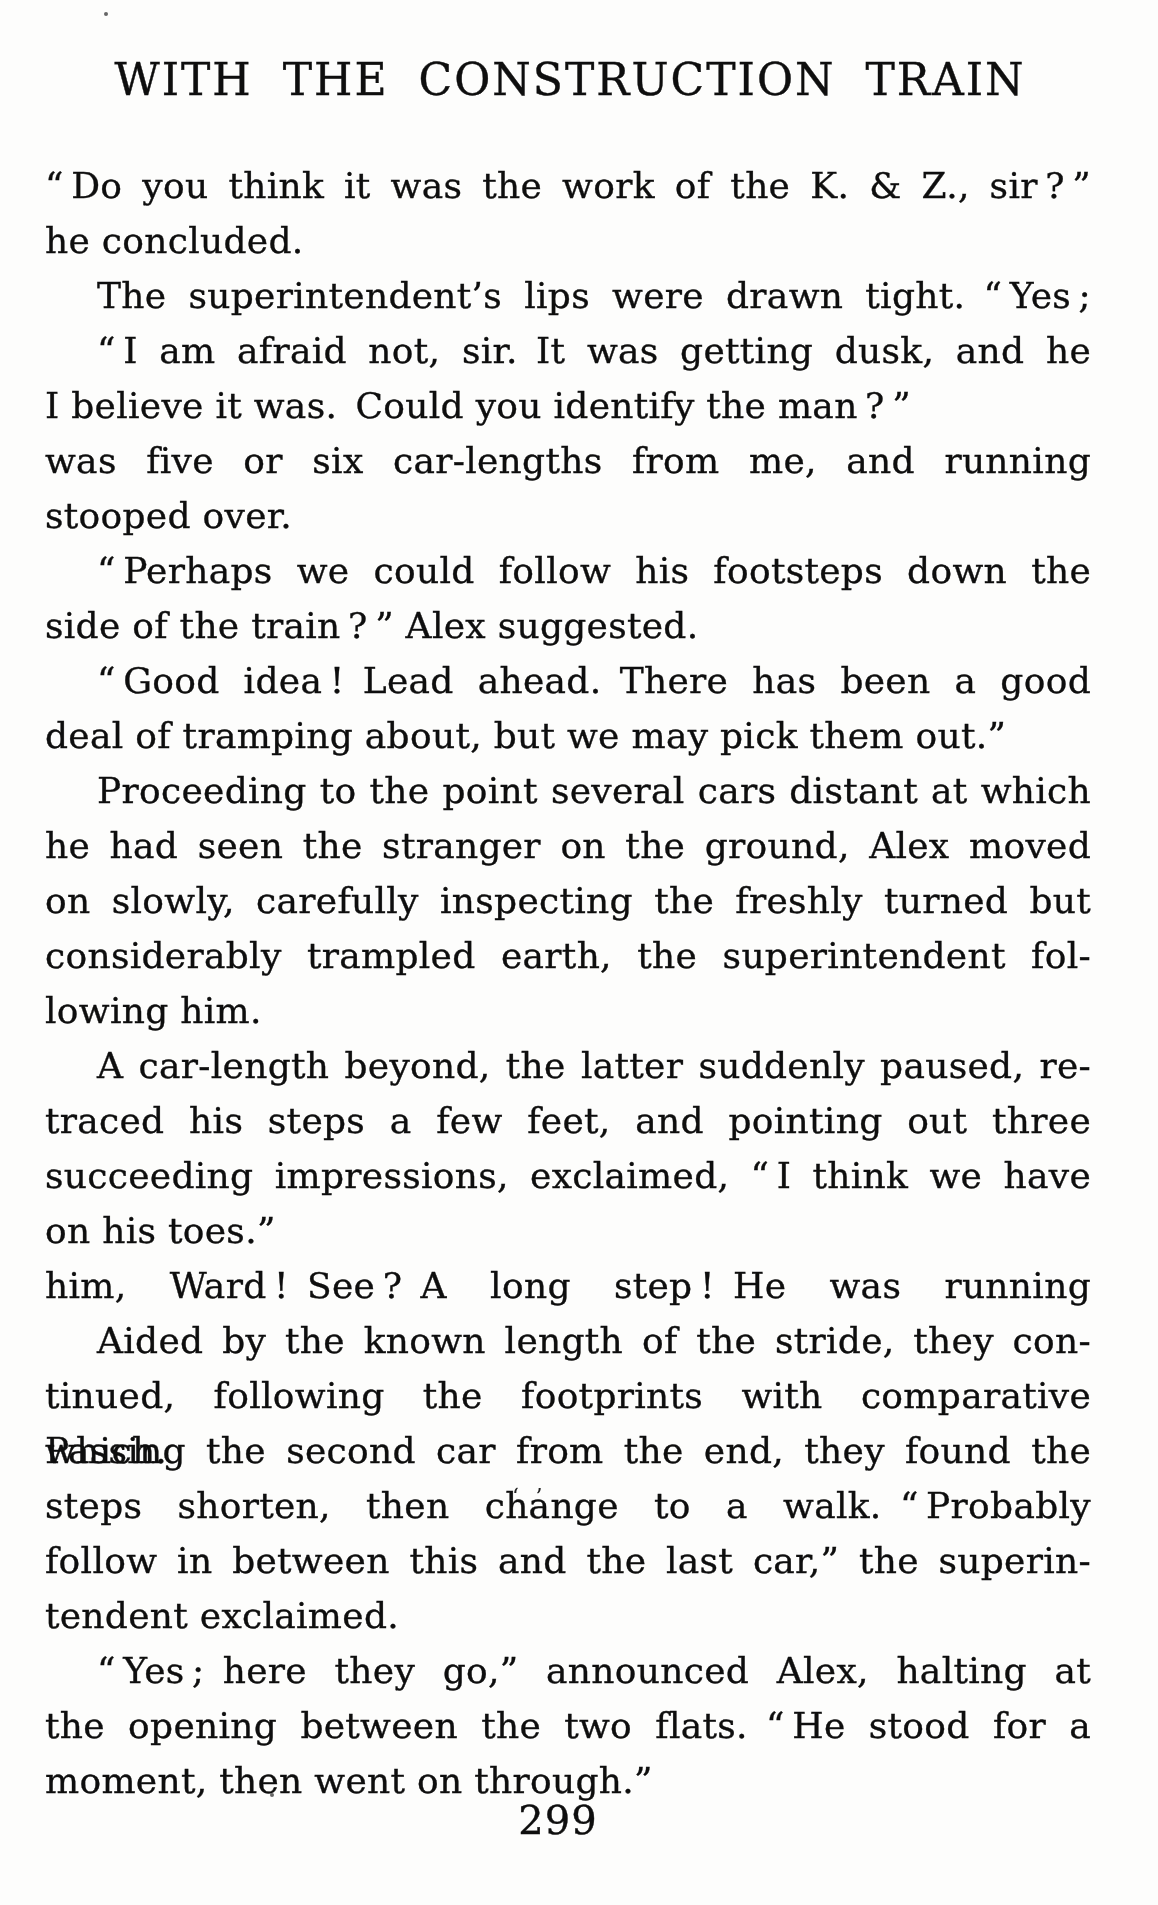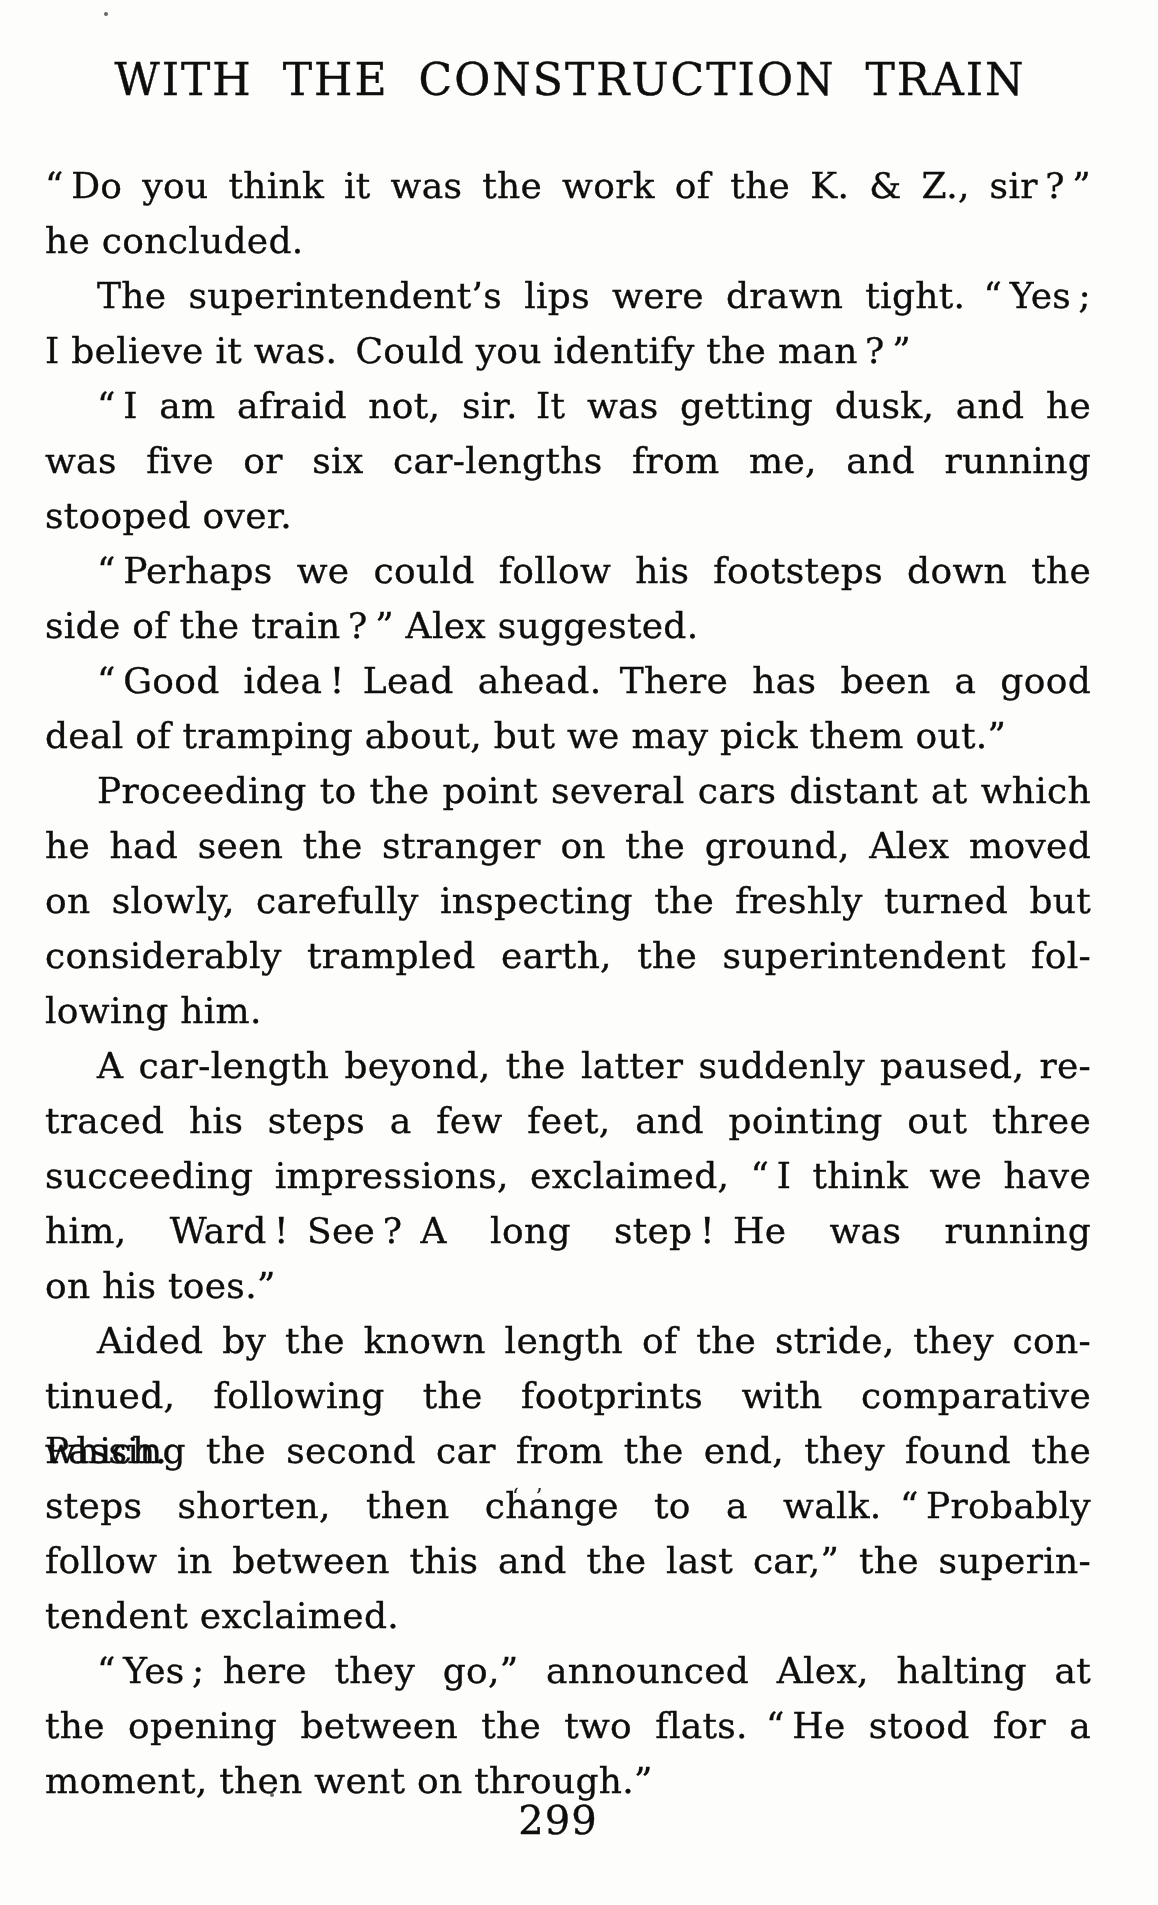--- a/index.html
+++ b/index.html
@@ -72,38 +72,38 @@
 </head>
 <body>
 
 <div class="page">
   <div class="running-head">WITH THE CONSTRUCTION TRAIN</div>
 
   <div class="body-text" id="body-text">
       <div class="line j">“ Do you think it was the work of the K. &amp; Z., sir ? ”</div>
       <div class="line">he concluded.</div>
       <div class="line j ind">The superintendent’s lips were drawn tight. “ Yes ;</div>
+      <div class="line j ind">“ I am afraid not, sir. It was getting dusk, and he</div>
       <div class="line">I believe it was. Could you identify the man ? ”</div>
-      <div class="line j ind">“ I am afraid not, sir. It was getting dusk, and he</div>
       <div class="line j">was five or six car-lengths from me, and running</div>
       <div class="line">stooped over.</div>
       <div class="line j ind">“ Perhaps we could follow his footsteps down the</div>
       <div class="line">side of the train ? ” Alex suggested.</div>
       <div class="line j ind">“ Good idea ! Lead ahead. There has been a good</div>
       <div class="line">deal of tramping about, but we may pick them out.”</div>
       <div class="line j ind">Proceeding to the point several cars distant at which</div>
       <div class="line j">he had seen the stranger on the ground, Alex moved</div>
       <div class="line j">on slowly, carefully inspecting the freshly turned but</div>
       <div class="line j">considerably trampled earth, the superintendent fol-</div>
       <div class="line">lowing him.</div>
       <div class="line j ind">A car-length beyond, the latter suddenly paused, re-</div>
       <div class="line j">traced his steps a few feet, and pointing out three</div>
       <div class="line j">succeeding impressions, exclaimed, “ I think we have</div>
+      <div class="line">on his toes.”</div>
       <div class="line j">him, Ward ! See ? A long step ! He was running</div>
-      <div class="line">on his toes.”</div>
       <div class="line j ind">Aided by the known length of the stride, they con-</div>
       <div class="line j">tinued, following the footprints with comparative which.</div>
       <div class="line j">Passing the second car from the end, they found the</div>
       <div class="line j">steps shorten, then change to a walk. “ Probably</div>
       <div class="line j">follow in between this and the last car,” the superin-</div>
       <div class="line">tendent exclaimed.</div>
       <div class="line j ind">“ Yes ; here they go,” announced Alex, halting at</div>
       <div class="line j">the opening between the two flats. “ He stood for a</div>
       <div class="line">moment, then went on through.”</div>
     </div>

